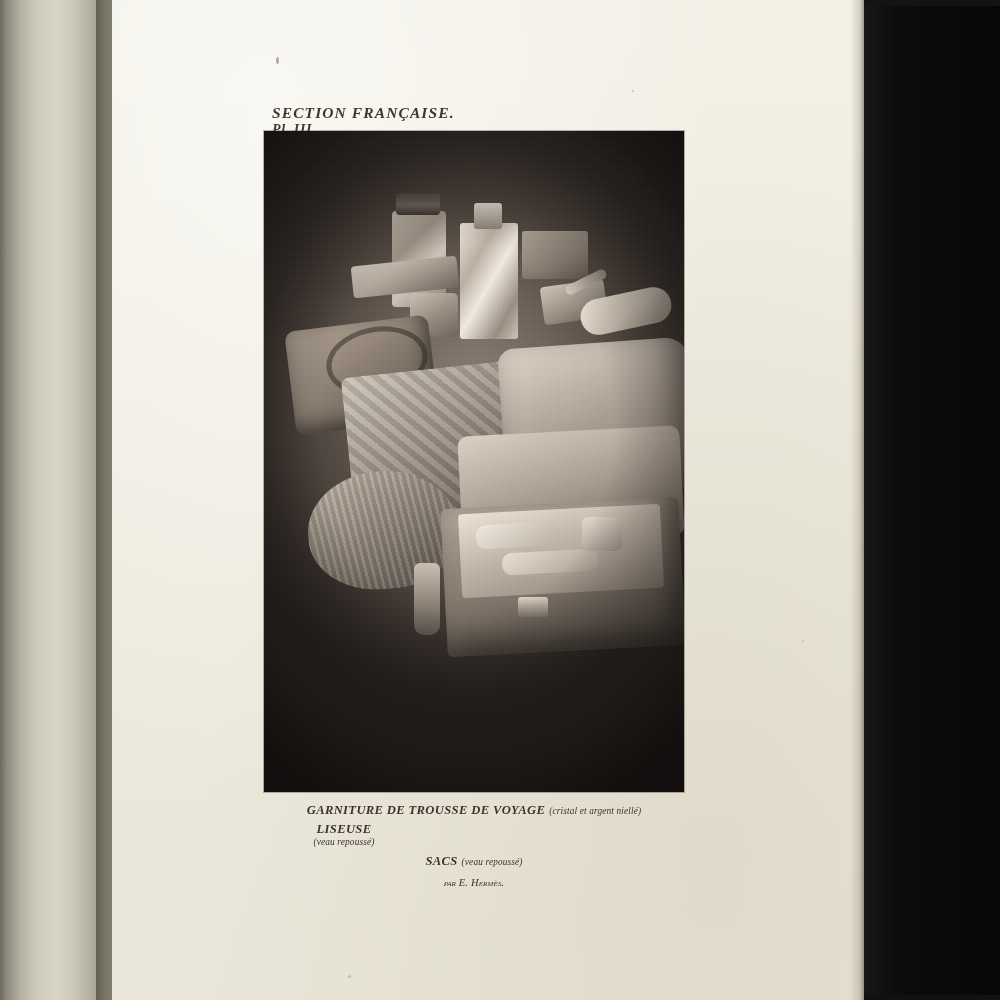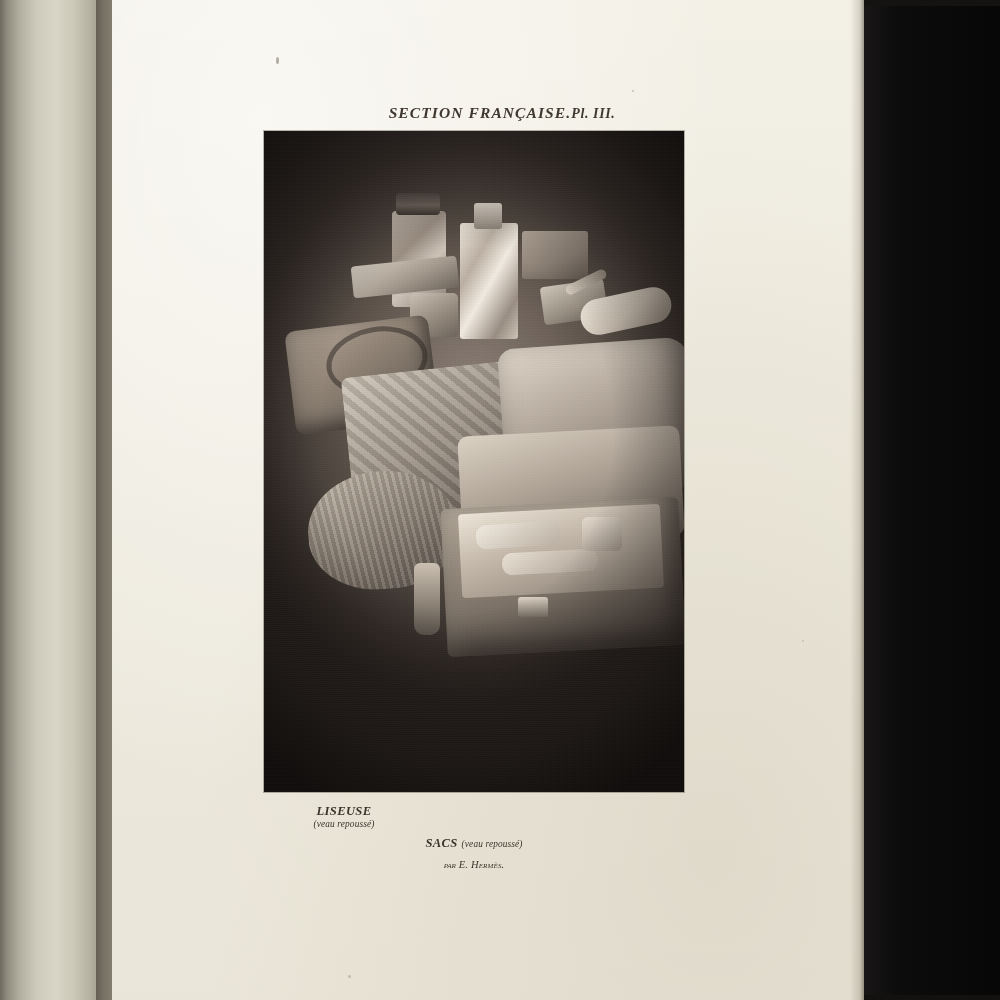--- a/index.html
+++ b/index.html
@@ -78,21 +78,22 @@
   }
 
   
   .header {
     position: absolute;
     left: 160px;
     top: 104px;
     width: 460px;
     display: flex;
     align-items: baseline;
-    justify-content: center;
+    justify-content: flex-end;
+    flex-direction: column;
   }
   .header-title {
     font-style: italic;
     font-weight: bold;
     font-size: 15.5px;
     letter-spacing: 1.1px;
     color: #40382f;
     white-space: nowrap;
   }
   .header-plate {
@@ -260,20 +261,24 @@
                   background:linear-gradient(150deg,#e6dcd0,#9a8f83);"></div>
       <div class="obj" style="left:254px;top:466px;width:30px;height:20px;border-radius:3px;
                   background:linear-gradient(180deg,#ded4c6,#7b7166);"></div>
 
       <div class="vig"></div>
       <div class="grain"></div>
     </div>
 
     <div class="caption">
 
+      <div class="cap-line">
+        <span class="cap-main">GARNITURE DE TROUSSE DE VOYAGE</span>
+        <span class="cap-sub">(cristal et argent niellé)</span>
+      </div>
 
       <div class="cap-row">
         <div class="cap-col left">
           <div class="cap-main">LISEUSE</div>
           <div class="cap-sub">(veau repoussé)</div>
         </div>
       </div>
 
       <div class="cap-center">
         <span class="cap-main">SACS</span>

